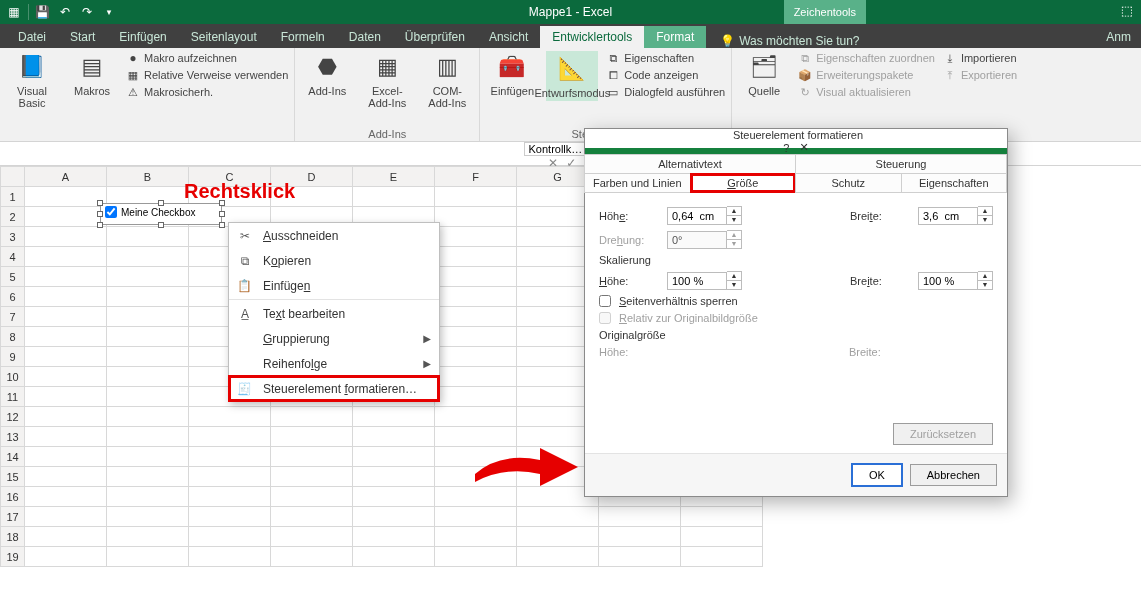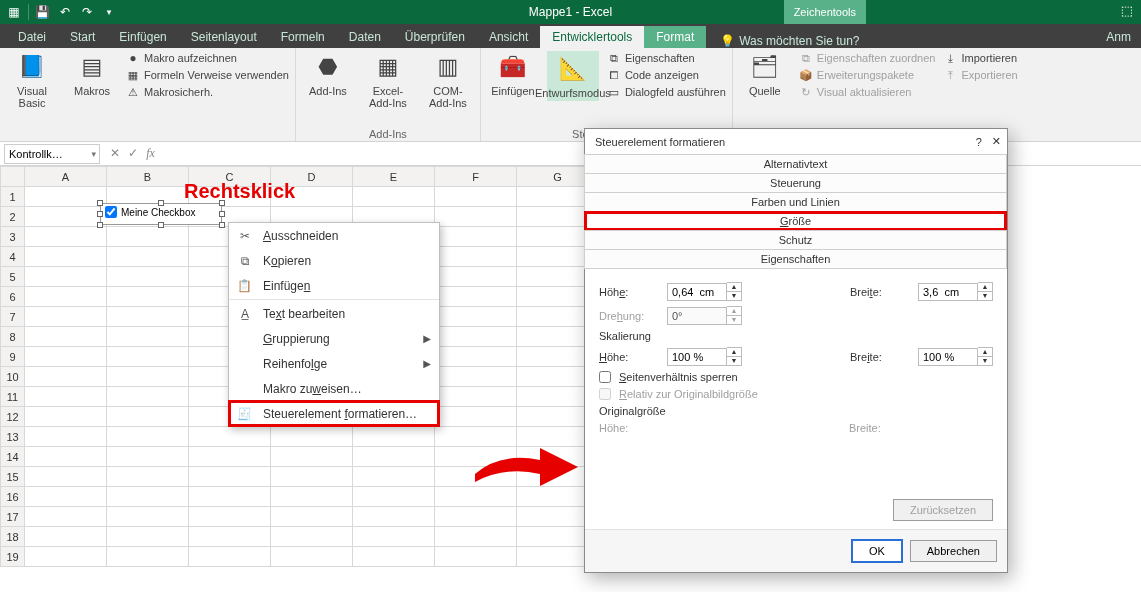--- a/index.html
+++ b/index.html
@@ -29,21 +29,21 @@
   .group .label { text-align:center; color:#666; font-size:11px; padding-top:1px;}
   .big { display:flex; flex-direction:column; align-items:center; width:52px; text-align:center; gap:2px;}
   .big .ico { width:32px; height:32px; display:flex; align-items:center; justify-content:center; font-size:22px;}
   .small-list { display:flex; flex-direction:column; gap:3px;}
   .small-item { display:flex; align-items:center; gap:4px; white-space:nowrap;}
   .small-item .ico { width:14px; height:14px; display:flex; align-items:center; justify-content:center; font-size:11px;}
   .btn.highlight { background:#c9e8d8; padding:2px;}
   .muted { color:#a0a0a0;}
 
   
-  .fbar { height:24px; border-bottom:1px solid #d4d4d4; display:flex; align-items:center; background:#fff;}
+  .fbar { height:24px; border-bottom:1px solid #d4d4d4; display:flex; align-items:center; background:#fff;flex-direction:column;}
   .namebox { width:96px; border:1px solid #ccc; height:20px; margin:0 2px 0 4px; display:flex; align-items:center; padding:0 4px; font-size:11px; position:relative;}
   .namebox::after{content:"▾"; position:absolute; right:3px; color:#777; font-size:9px;}
   .fbar .fx-controls { display:flex; gap:8px; padding:0 8px; color:#888;}
   .fbar .fx { font-style:italic; font-family:"Times New Roman",serif;}
 
   
   .gridwrap { position:relative; height:calc(592px - 24px - 24px - 94px - 24px); overflow:hidden;}
   table.grid { border-collapse:collapse; table-layout:fixed;}
   table.grid th, table.grid td { border:1px solid #d8d8d8; }
   table.grid th { background:#f3f2f1; font-weight:400; color:#333; font-size:11px;}
@@ -68,25 +68,25 @@
   .ctxmenu .row .mi{width:16px;text-align:center;color:#555;font-size:12px;}
   .ctxmenu .row .arr{position:absolute;right:8px;color:#555;font-size:10px;}
   .ctxmenu .div{height:1px;background:#e3e3e3;margin:1px 0;}
   .ctxmenu .row.boxed{outline:3px solid #e60000; outline-offset:-2px;}
 
   
   .arrow { position:absolute; left:470px; top:276px; z-index:4;}
 
   
   .dlg { position:absolute; left:584px; top:128px; width:424px; background:#fff; border:1px solid #8a8a8a; box-shadow:4px 6px 18px rgba(0,0,0,.3); z-index:10; font-size:11px; color:#333;}
-  .dlg .dlg-title{background:#fff;color:#333;height:26px;display:flex;align-items:center;justify-content:space-between;padding:0 6px;border-bottom:1px solid #15803d;}
+  .dlg .dlg-title{background:#fff;color:#333;height:26px;display:flex;align-items:center;justify-content:space-between;padding:0 6px;border-bottom:7px solid #15803d;flex-direction:column;}
   .dlg .dlg-title .t{padding-left:4px;}
   .dlg .dlg-title .r{display:flex;gap:10px;align-items:center;}
   .dlg .dlg-title .r span{cursor:pointer;}
-  .dlg .tabsrow{display:flex;flex-wrap:wrap;flex-direction:column;}
+  .dlg .tabsrow{display:flex;flex-wrap:wrap;}
   .dlg .dtab{flex:1 1 33%; text-align:center; border:1px solid #cfcfcf; margin:-1px 0 0 -1px; padding:3px 0; background:#fcfcfc; cursor:pointer; white-space:nowrap; font-size:11px;}
   .dlg .dtab.sel{background:#fff;border-bottom:1px solid #fff;}
   .dlg .dtab.redbox{outline:3px solid #e60000;outline-offset:-3px;}
   .dlg .pad{padding:8px 14px;}
   .dlg .sect{font-size:11px;margin:4px 0;}
   .dlg .line{display:flex;align-items:center;gap:8px;margin:5px 0;}
   .dlg .line .lbl{width:60px;}
   .dlg .spin{display:flex;align-items:center;}
   .dlg .spin input{width:60px;height:18px;border:1px solid #bcbcbc;font-size:11px;padding:0 4px;}
   .dlg .spin .ar{display:flex;flex-direction:column;border:1px solid #bcbcbc;border-left:none;}
@@ -147,21 +147,21 @@
         <div class="ico">▤</div>
         <div>Makros</div>
       </div>
       <div class="small-list">
         <div class="small-item">
             <span class="ico">⏺</span>
             <span>Makro aufzeichnen</span>
           </div>
         <div class="small-item">
             <span class="ico">▦</span>
-            <span>Formeln Verweise verwenden</span>
+            <span>Relative Verweise verwenden</span>
           </div>
         <div class="small-item">
             <span class="ico">⚠</span>
             <span>Makrosicherh.</span>
           </div>
       </div>
     </div>
   </div>
 
   <div class="group">
@@ -575,24 +575,20 @@
       </div>
     <div class="row">
         <span class="mi"></span>
         <span><span class="u">G</span>ruppierung</span>
         <span class="arr">▶</span>
       </div>
     <div class="row">
         <span class="mi"></span>
         <span>Reihenfo<span class="u">l</span>ge</span>
         <span class="arr">▶</span>
-      </div>
-    <div class="row">
-        <span class="mi"></span>
-        <span>Makro zu<span class="u">w</span>eisen…</span>
       </div>
     <div class="row boxed">
         <span class="mi">🧾</span>
         <span>Steuerelement <span class="u">f</span>ormatieren…</span>
       </div>
   </div>
 
   <svg class="arrow" width="110" height="50">
     <path d="M5,32 Q30,10 70,18 L70,6 L108,25 L70,44 L70,32 Q35,24 5,40 Z" fill="#e60000"></path>
   </svg>

